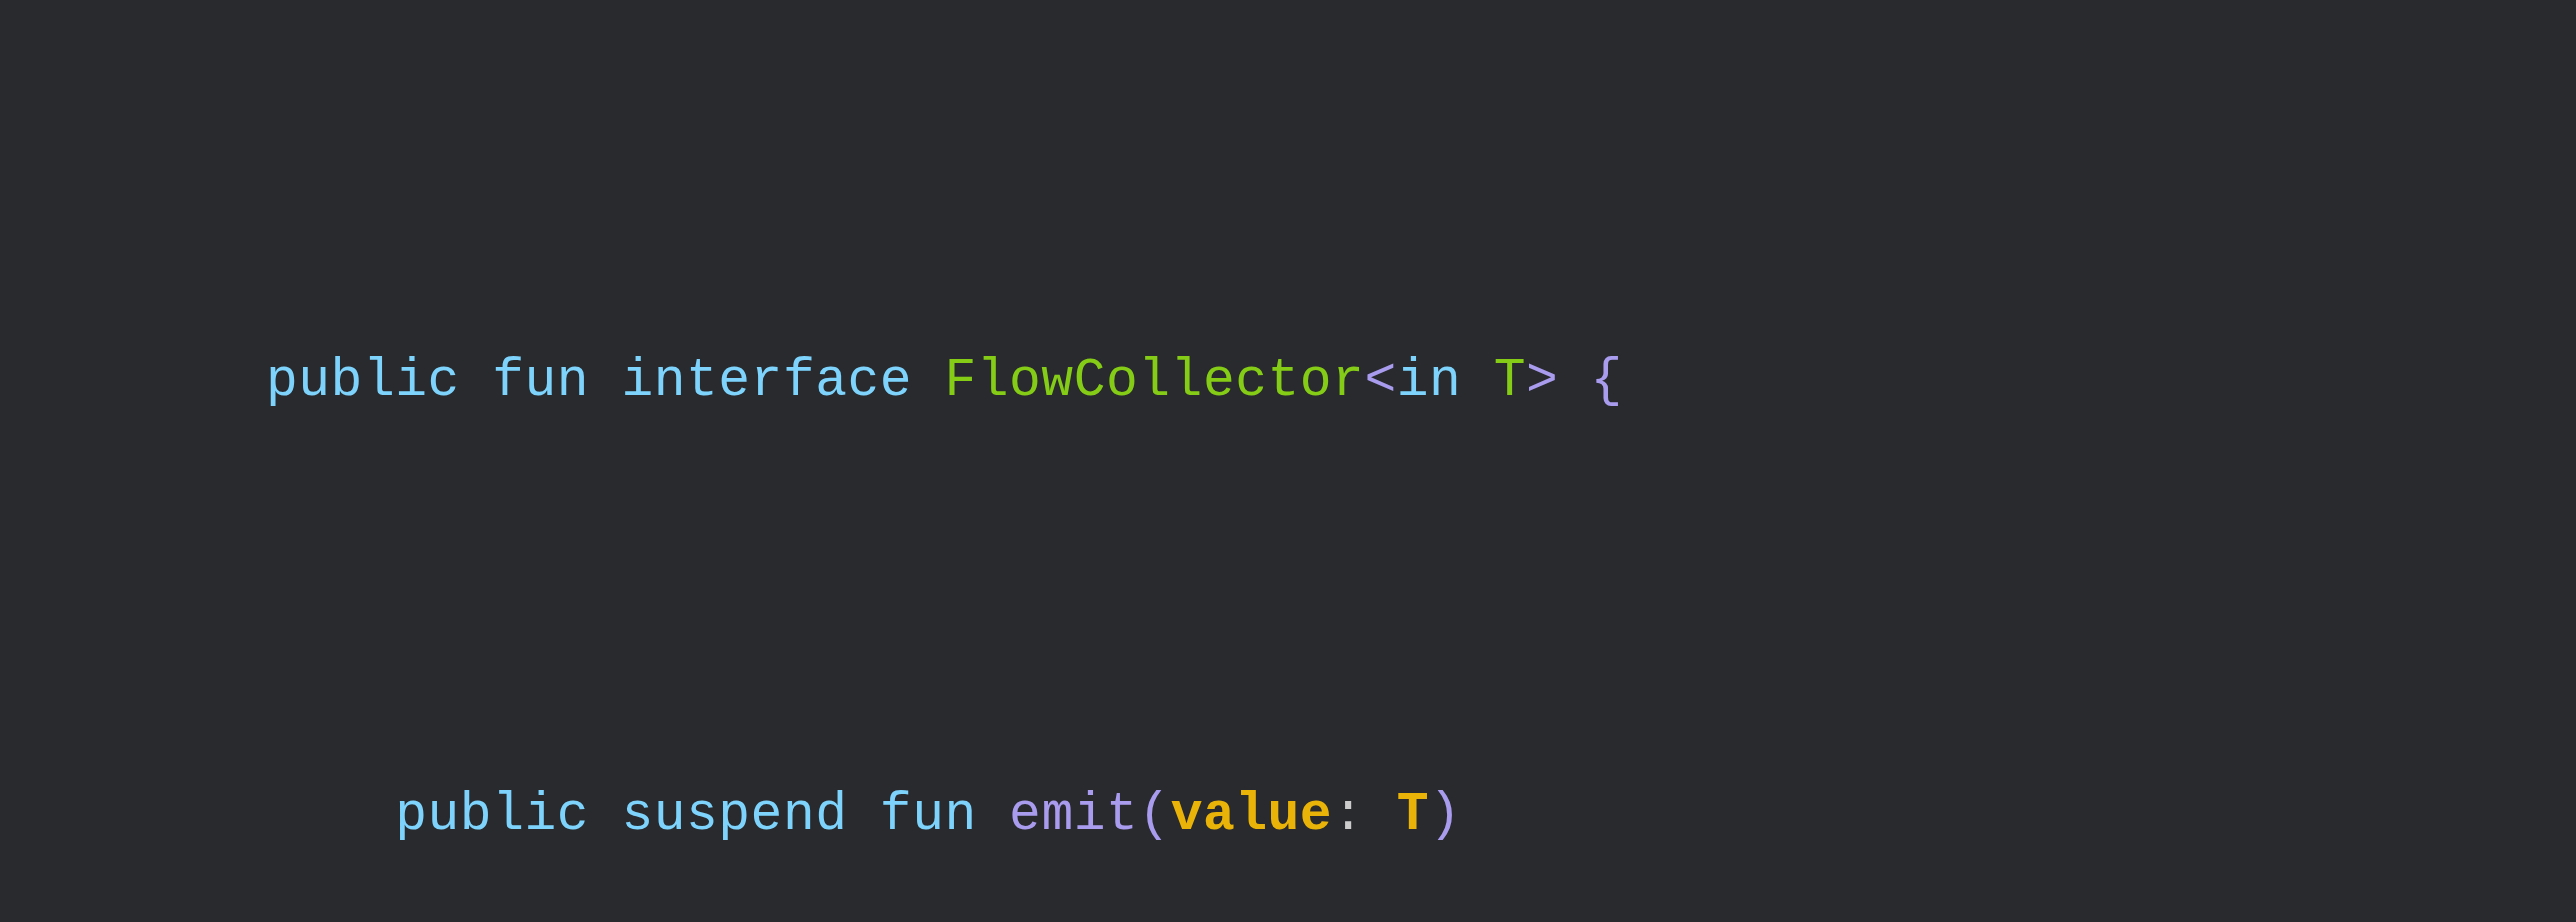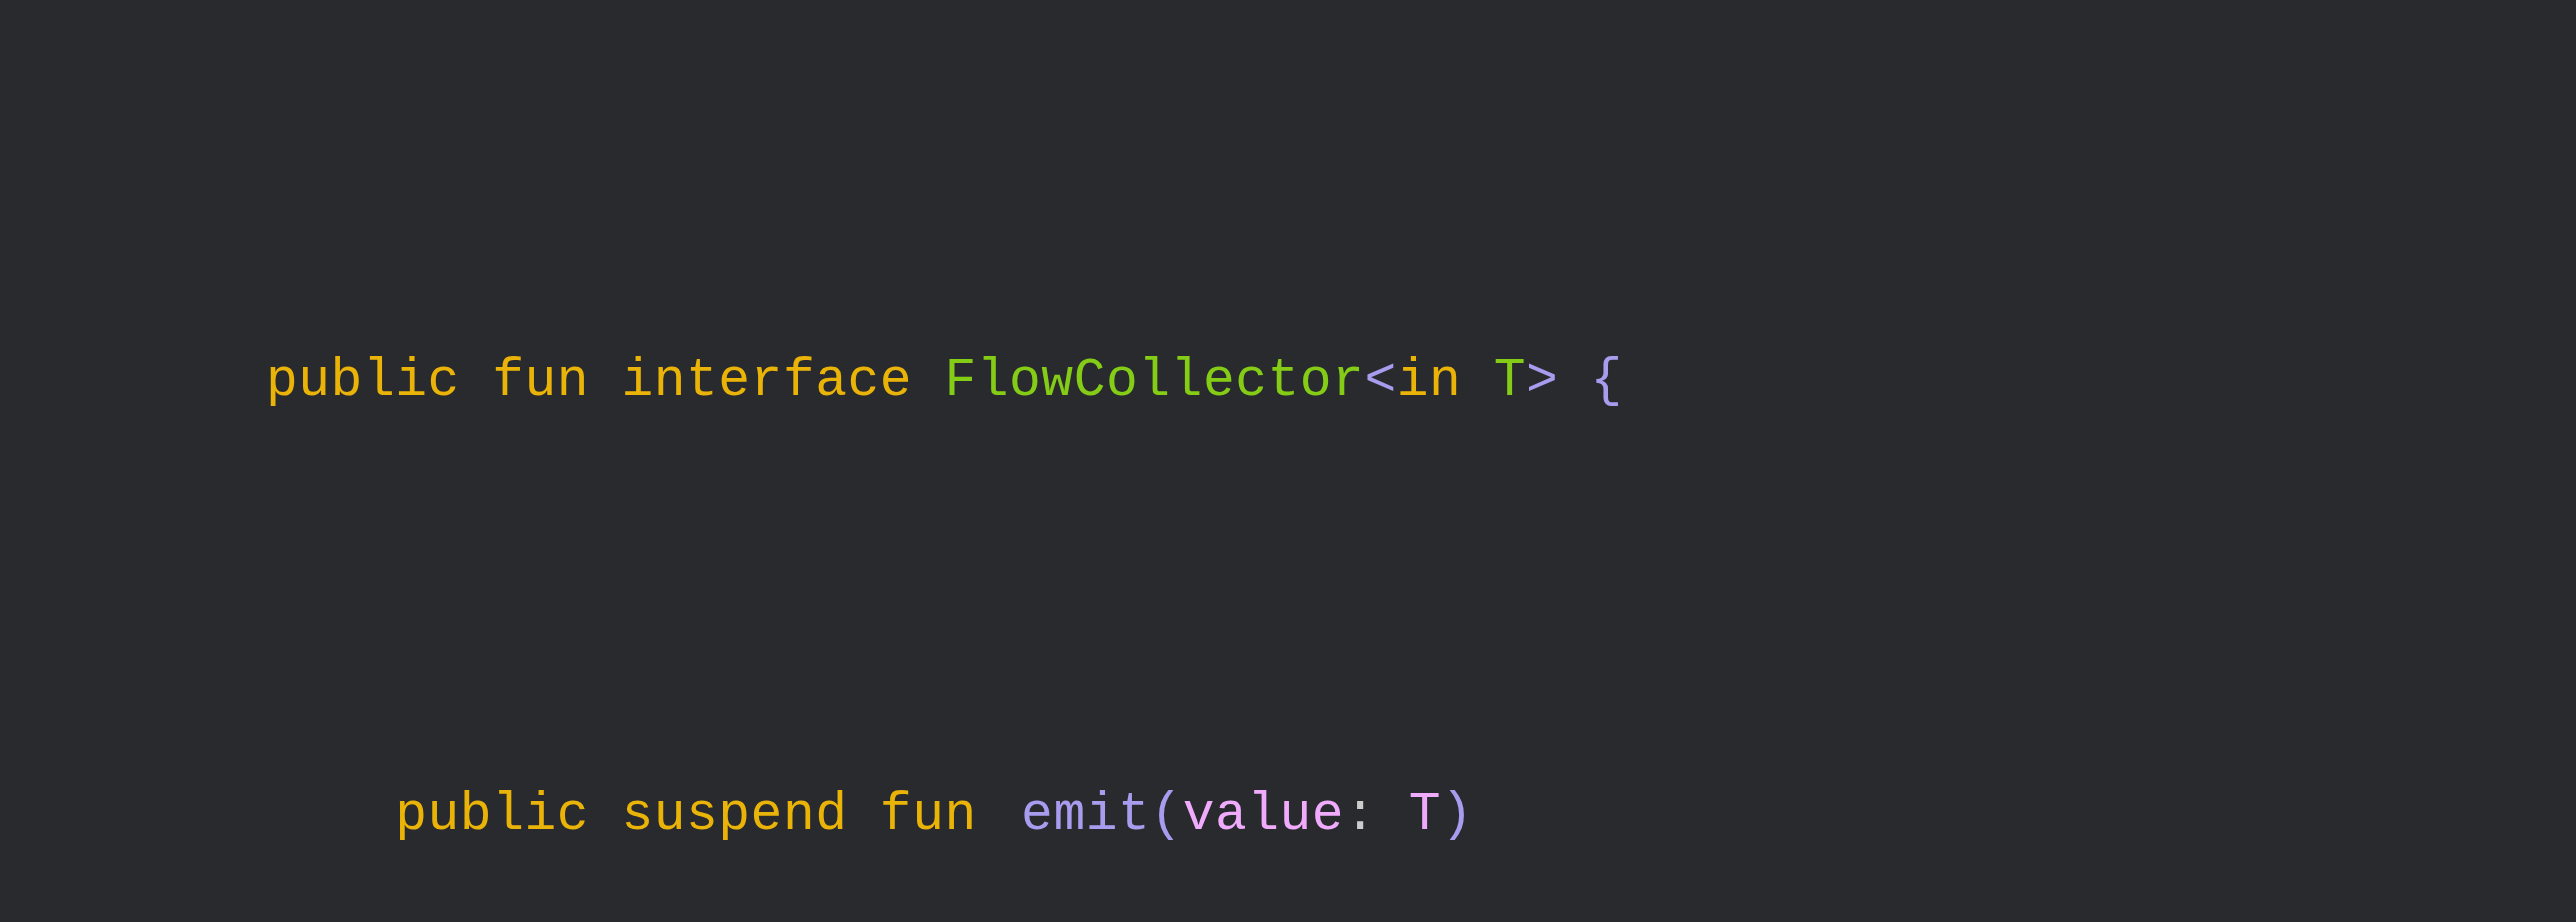--- a/index.html
+++ b/index.html
@@ -20,38 +20,38 @@
       padding-top: 218px;
       padding-left: 266px;
       font-size: 53px;
       line-height: 2.05;
       font-weight: 500;
       white-space: pre;
       letter-spacing: 0.5px;
     }
     
     .kw {
-      color: #eab308;
+      color: #7dd3fc;
     }
     
     .plain {
-      color: #f0abfc;
+      color: #eab308;
+      font-weight: bold;
     }
     
     .type {
       color: #84cc16;
     }
     
     .punct {
       color: #a99bed;
     }
     
     .fn {
       color: #a99bed;
-      margin-left: 12px;
     }
     
     .colon {
       color: #cccccc;
     }
   </style>
 </head>
 <body>
 
 <div class="code-container">

